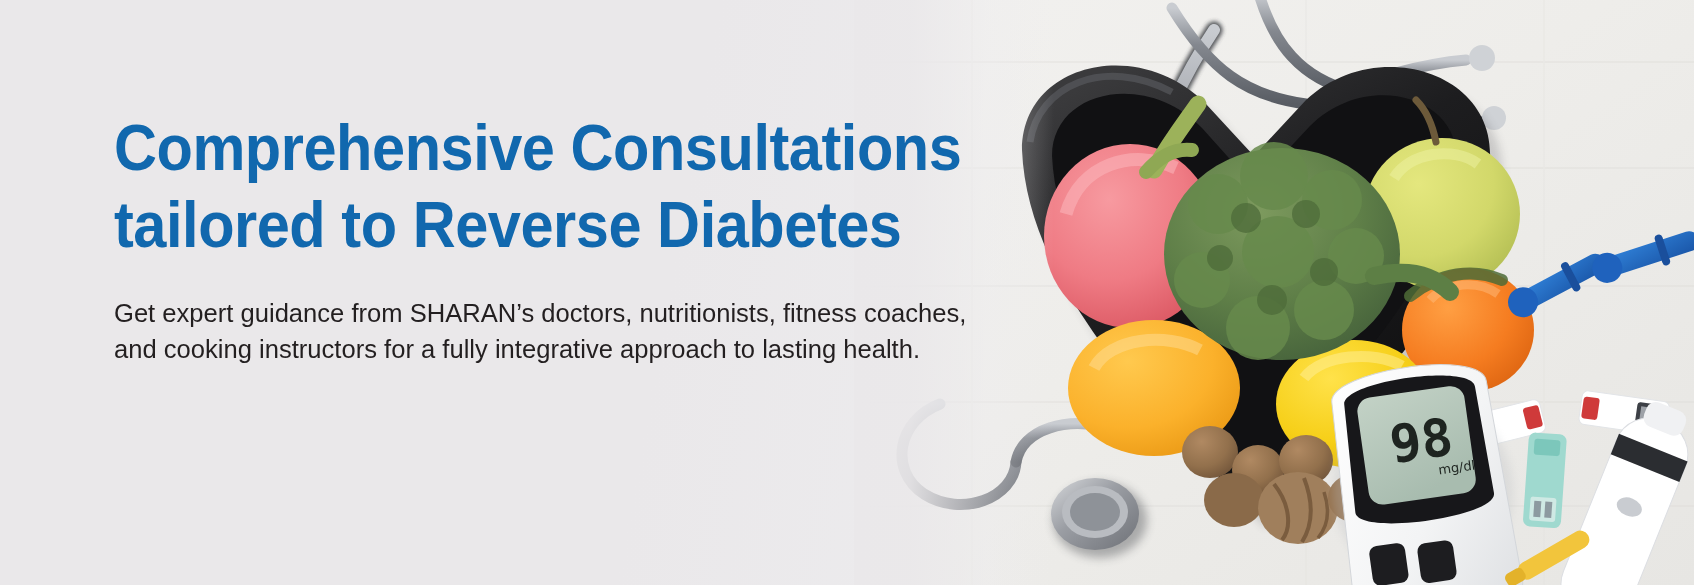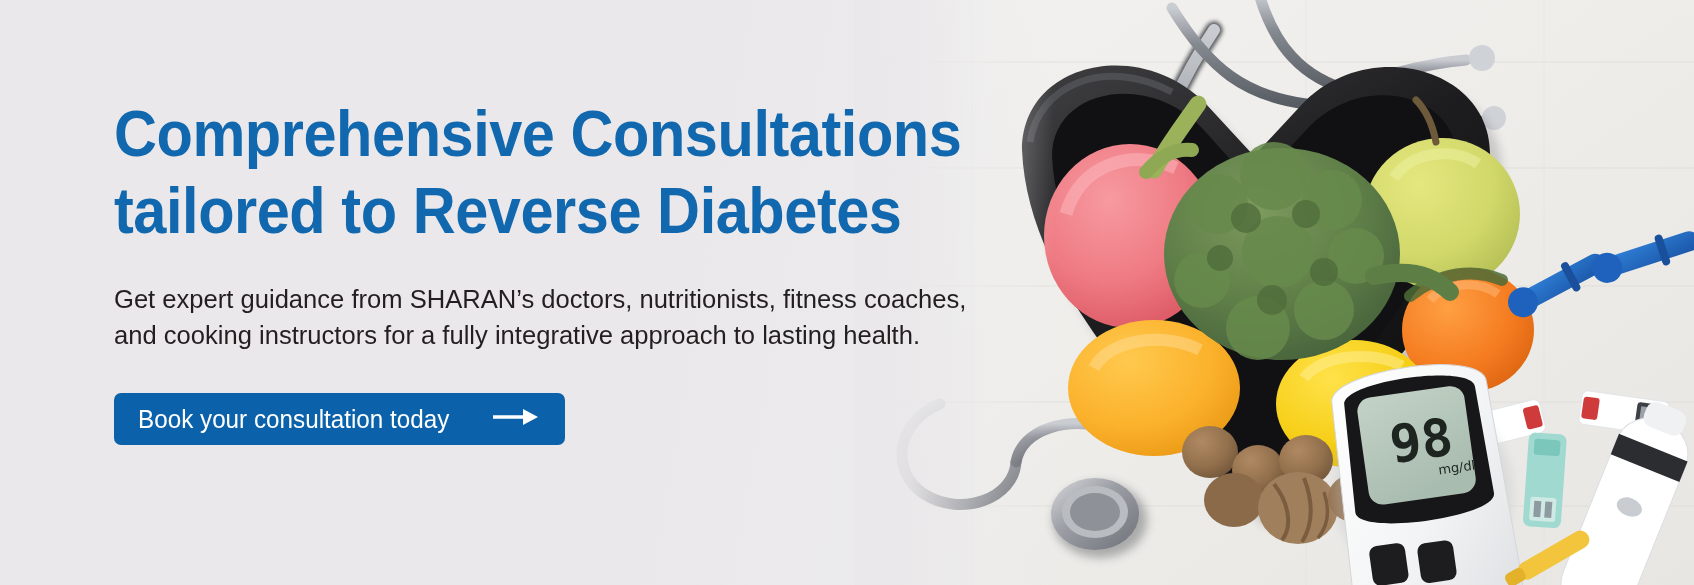--- a/index.html
+++ b/index.html
@@ -12,21 +12,21 @@
   .banner {
     position:relative;
     width:1694px; height:585px;
     background:linear-gradient(100deg,#eae8ea 0%,#eae8ea 40%,#ecebed 58%,#f1f0f2 70%,#eceaec 100%);
     overflow:hidden;
   }
 
   
   .content {
     position:absolute;
-    left:114px; top:96px;
+    left:114px; top:110px;
     width:930px;
     z-index:20;
   }
   .headline {
     color:#1168ae;
     font-family:"Liberation Sans Narrow","Liberation Sans", sans-serif;
     font-weight:bold;
     font-size:64px;
     line-height:1.21;
     letter-spacing:-0.5px;
@@ -350,25 +350,16 @@
     <h1 class="headline">
       <span class="l1">Comprehensive Consultations</span>
       <span class="l2">tailored to Reverse Diabetes</span>
     </h1>
 
     <p class="subcopy">
       <span>Get expert guidance from SHARAN’s doctors, nutritionists, fitness coaches,</span>
       <span>and cooking instructors for a fully integrative approach to lasting health.</span>
     </p>
 
-    <a class="cta" href="#">
-      <span class="cta-label">Book your consultation today</span>
-      <span class="cta-arrow">
-        <svg width="46" height="18" viewBox="0 0 46 18" xmlns="http://www.w3.org/2000/svg">
-          <path d="M0 9 H34" stroke="#ffffff" stroke-width="3.4" stroke-linecap="square"></path>
-          <path d="M30 1 L45 9 L30 17 Z" fill="#ffffff"></path>
-        </svg>
-      </span>
-    </a>
 
   </div>
 
 </div>
 
 </body></html>

